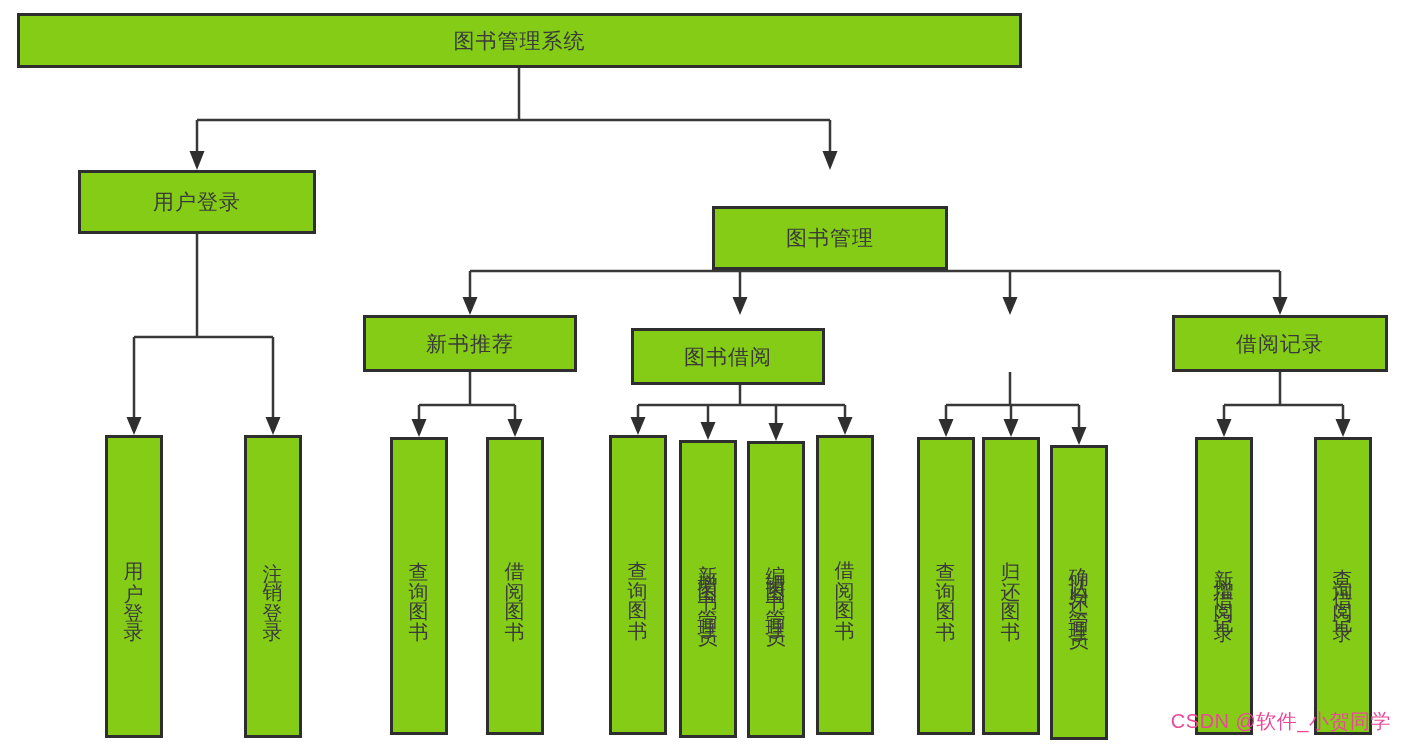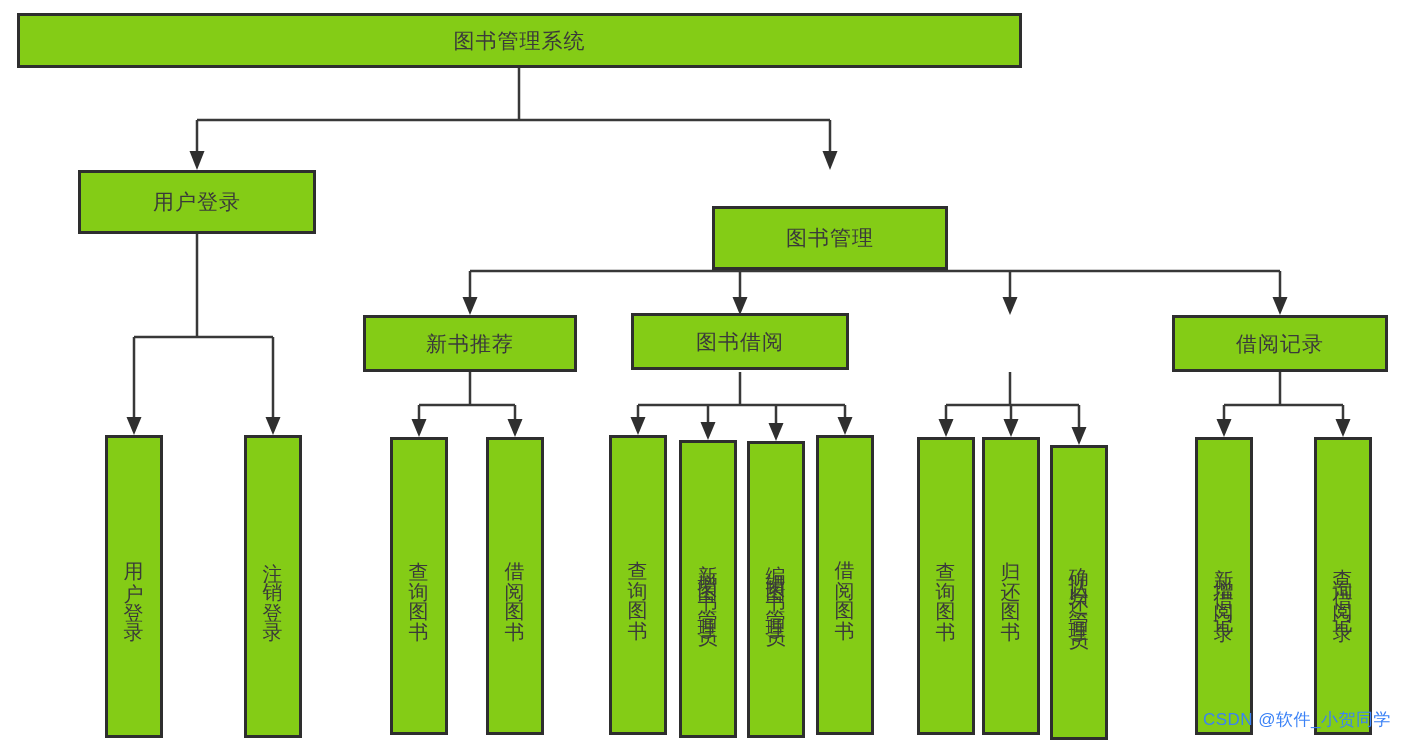--- a/index.html
+++ b/index.html
@@ -40,22 +40,22 @@
     writing-mode: vertical-rl;
     text-orientation: mixed;
     font-size: 20px;
     color: #3a3a3a;
     line-height: 1;
   }
   .watermark {
     position: absolute;
     right: 14px;
     top: 708px;
-    font-size: 17px;
-    color: #3b82f6;
+    font-size: 20px;
+    color: #ec4899;
     letter-spacing: 0.5px;
     z-index: 5;
     white-space: nowrap;
   }
 </style>
 </head>
 <body>
 
 <div class="canvas">
 
@@ -113,21 +113,21 @@
   <div class="node hbox" style="left:78px; top:170px; width:238px; height:64px;">
     <span>用户登录</span>
   </div>
   <div class="node hbox" style="left:712px; top:170px; width:236px; height:64px;margin-top:36px;">
     <span>图书管理</span>
   </div>
 
   <div class="node hbox" style="left:363px; top:315px; width:214px; height:57px;justify-content:center;">
     <span>新书推荐</span>
   </div>
-  <div class="node hbox" style="left:631px; top:313px; width:218px; height:57px;">
+  <div class="node hbox" style="left:631px; top:328px; width:194px; height:57px;">
     <span>图书借阅</span>
   </div>
   <div class="node hbox" style="left:1172px; top:315px; width:216px; height:57px;justify-content:center;">
     <span>借阅记录</span>
   </div>
 
   <div class="node vbox" style="left:105px; top:435px; height:303px;">
     <span style="letter-spacing: 20px;">用户登录</span>
   </div>
   <div class="node vbox" style="left:244px; top:435px; height:303px;">

